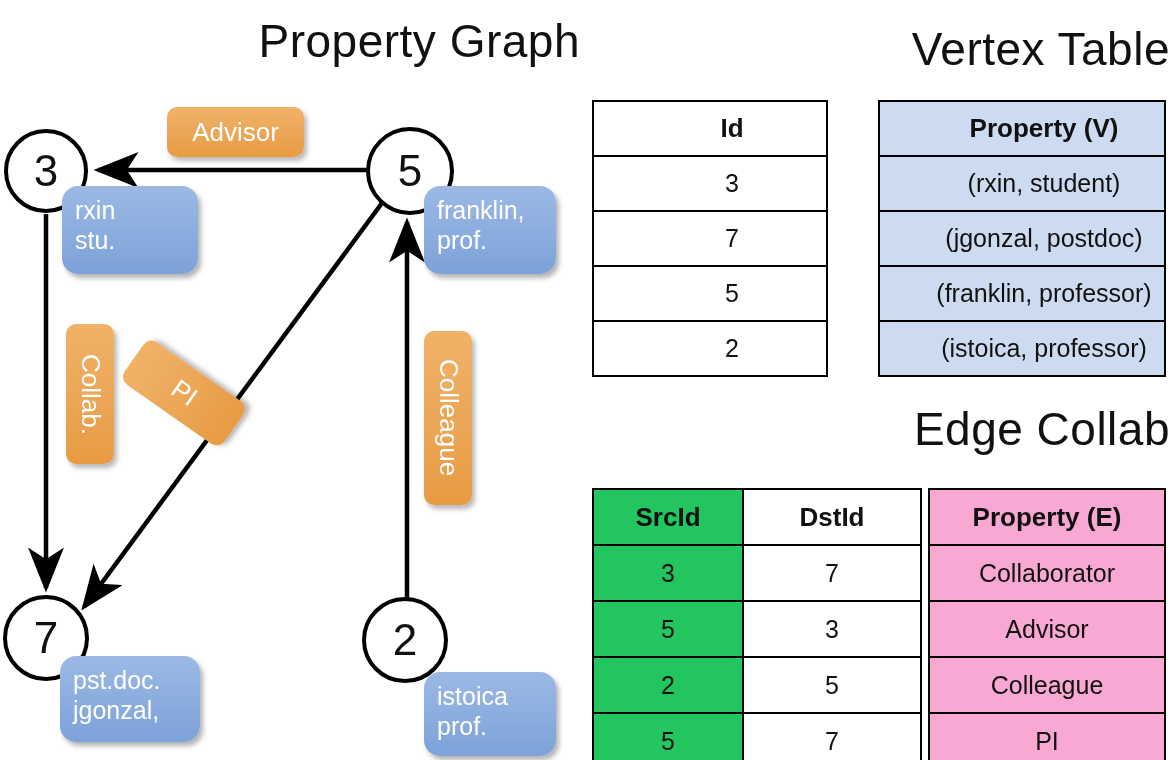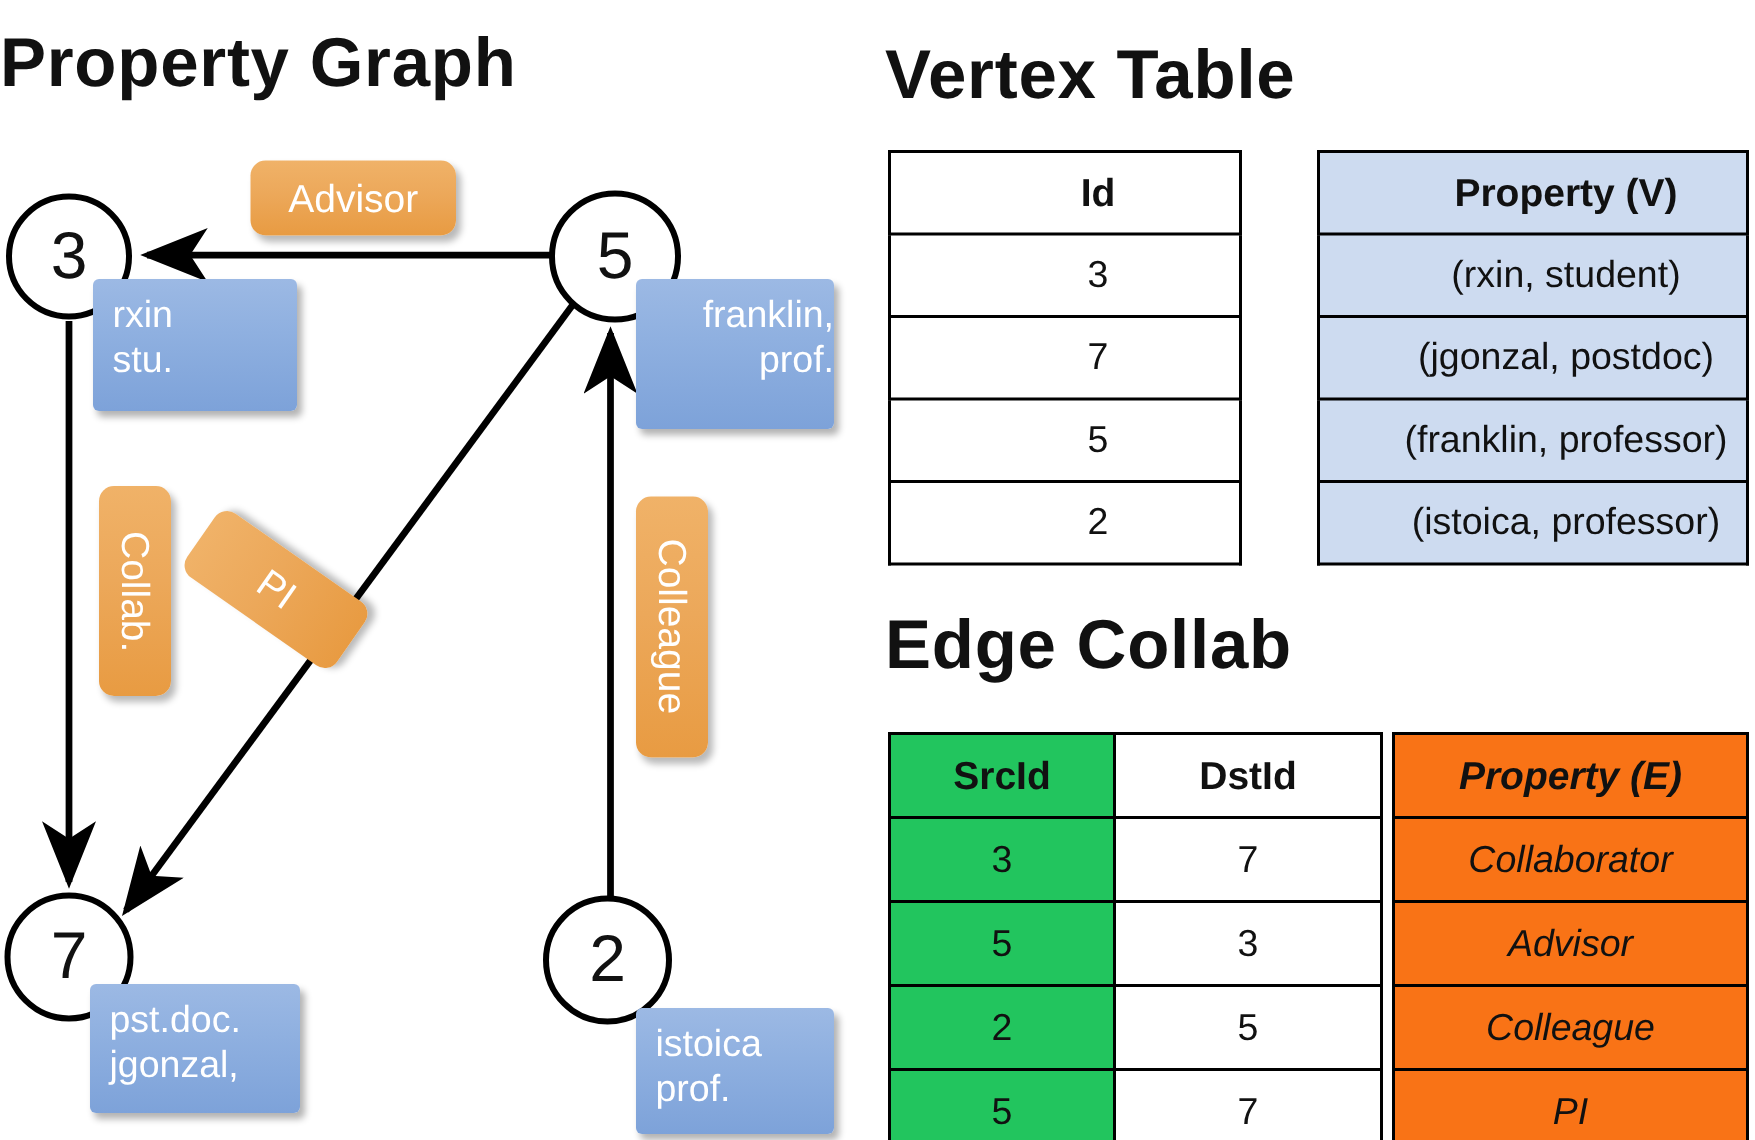--- a/index.html
+++ b/index.html
@@ -12,26 +12,26 @@
     height: 760px;
     position: relative;
     overflow: hidden;
     font-family: "Liberation Sans", sans-serif;
     color: #000;
   }
 
   
   .title {
     position: absolute;
-    font-weight: 700;
+    font-weight: 400;
     font-size: 46px;
     letter-spacing: 0.5px;
     color: #111;
     white-space: nowrap;
-    text-align: left;
+    text-align: right;
   }
   #title-property-graph { left: 0;   top: 14px;  width: 580px; }
   #title-vertex-table   { left: 590px; top: 10px; width: 580px; margin-top: 12px; }
   #title-edge-table     { left: 590px; top: 402px; width: 580px; }
 
   
   #graph-panel {
     position: absolute;
     left: 0; top: 0;
     width: 580px; height: 760px;
@@ -54,21 +54,21 @@
     justify-content: center;
     font-size: 44px;
     line-height: 1;
     color: #111;
     z-index: 4;
   }
 
   
   .prop-box {
     position: absolute;
-    border-radius: 4px;
+    border-radius: 16px;
     background: linear-gradient(to bottom, #9cb9e4 0%, #8fb0e0 40%, #7da2d9 100%);
     box-shadow: 3px 4px 5px rgba(0,0,0,0.30);
     color: #ffffff;
     font-size: 25px;
     line-height: 1.18;
     padding: 10px 0 0 13px;
     box-sizing: border-box;
     z-index: 5;
   }
   .prop-box span { display: block; }
@@ -112,21 +112,21 @@
 
   #vertex-table { left: 592px; top: 100px; width: 574px; }
   #vertex-table td, #vertex-table th { height: 53px; padding-left: 44px; }
   #vertex-table .col-id  { width: 188px; background: #ffffff; }
   #vertex-table .col-prop{ background: #cddbf0; }
 
   #edge-table { left: 592px; top: 488px; width: 574px; }
   #edge-table td, #edge-table th { height: 54px; }
   #edge-table .col-src { width: 148px; background: #22c55e; }
   #edge-table .col-dst { width: 176px; background: #ffffff; }
-  #edge-table .col-prop{ background: #f97316; font-style: italic; }
+  #edge-table .col-prop{ background: #f9a8d4; }
 </style>
 </head>
 <body>
 
 <div class="title" id="title-property-graph">Property Graph</div>
 
 <div class="title" id="title-vertex-table">Vertex Table</div>
 
 <div class="title" id="title-edge-table">Edge Collab</div>
 
@@ -162,21 +162,21 @@
 
   <div class="vertex-circle" style="left:362px; top:597px; width:86px; height:86px;">
     <span>2</span>
   </div>
 
   <div class="prop-box" style="left:62px; top:186px; width:136px; height:88px;">
     <span>rxin</span>
     <span>stu.</span>
   </div>
 
-  <div class="prop-box" style="left:424px; top:186px; width:132px; height:100px;text-align:right;">
+  <div class="prop-box" style="left:424px; top:186px; width:132px; height:88px;">
     <span>franklin,</span>
     <span>prof.</span>
   </div>
 
   <div class="prop-box" style="left:60px; top:656px; width:140px; height:86px;">
     <span>pst.doc.</span>
     <span>jgonzal,</span>
   </div>
 
   <div class="prop-box" style="left:424px; top:672px; width:132px; height:84px;">

